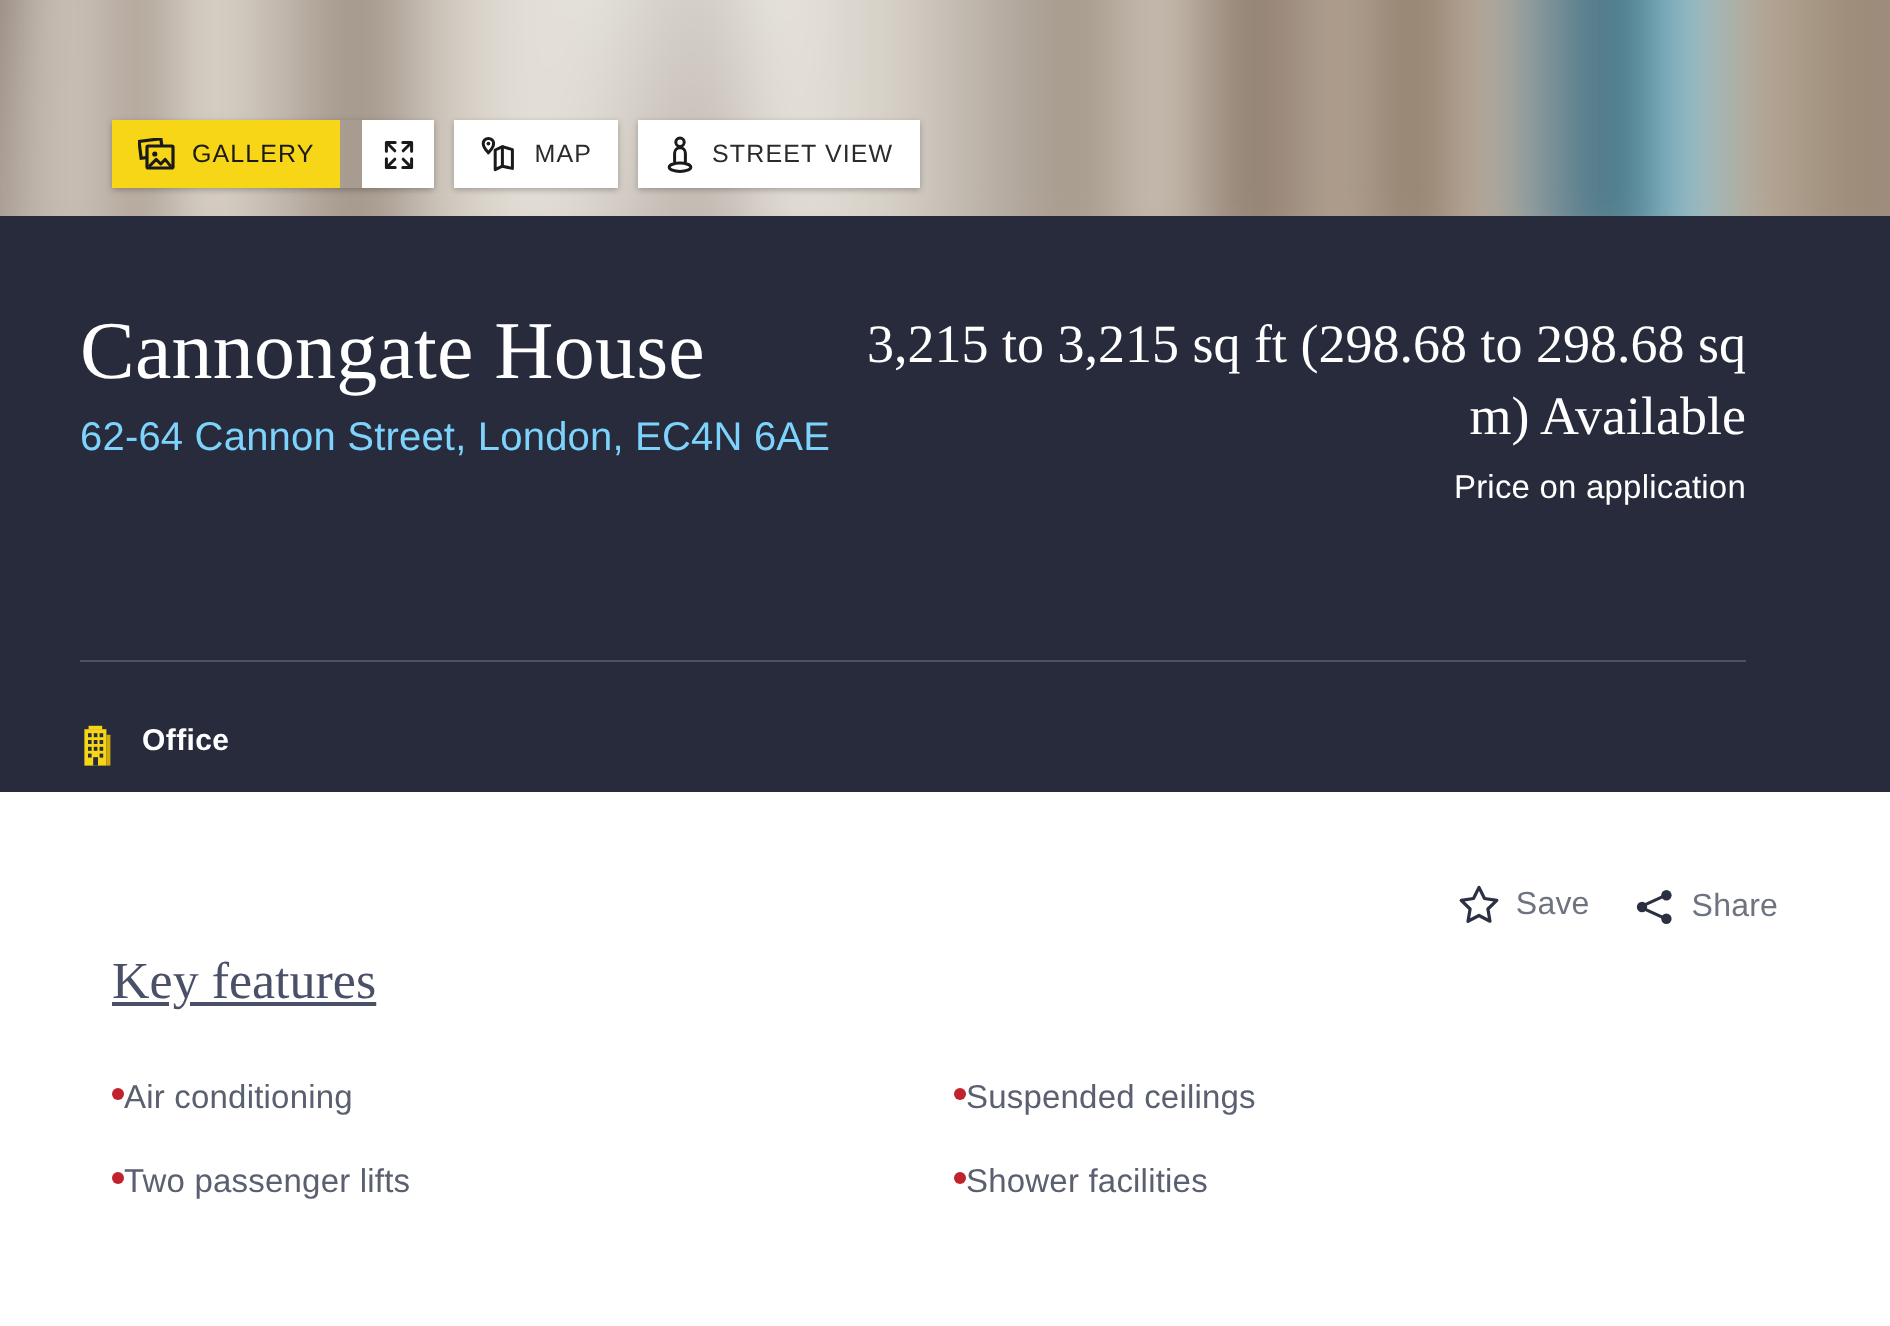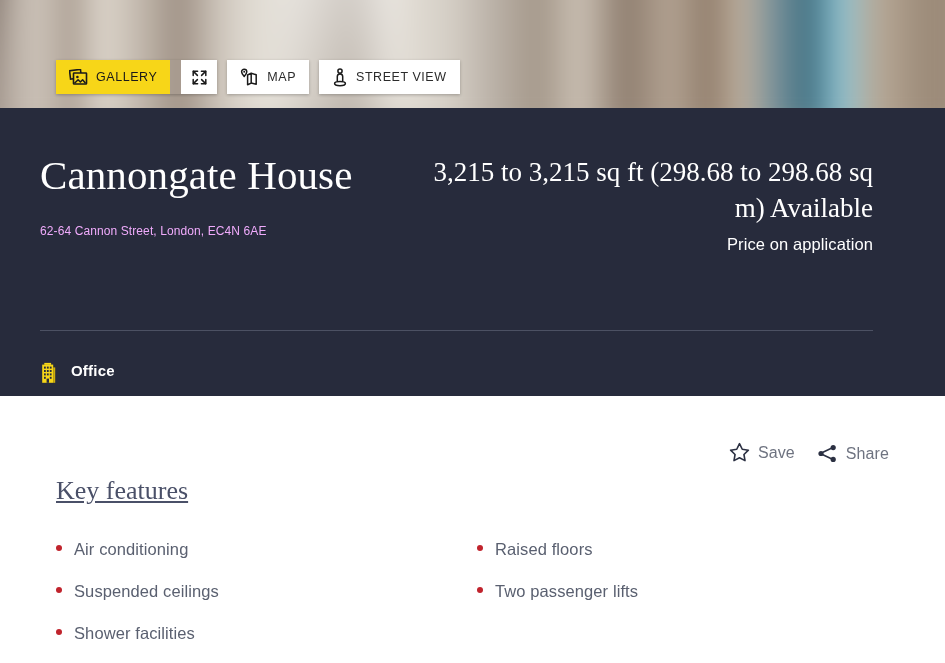--- a/index.html
+++ b/index.html
@@ -94,24 +94,24 @@
   .title-block { position: absolute; left: 0; top: 44px; width: 380px; }
   .prop-title {
     font-family: "Liberation Serif", serif;
     font-size: 41px;
     line-height: 47px;
     color: #ffffff;
     font-weight: 400;
     letter-spacing: 0.1px;
   }
   .prop-address {
-    margin-top: 20px;
-    font-size: 12px;
+    margin-top: 8px;
+    font-size: 20px;
     line-height: 24px;
-    color: #f0abfc;
+    color: #7dd3fc;
     letter-spacing: 0.1px;
   }
 
   .size-block {
     position: absolute;
     right: 0;
     top: 46px;
     width: 470px;
     text-align: right;
   }
@@ -190,21 +190,21 @@
     top: 144px;
     width: 833px;
     display: grid;
     grid-template-columns: 412px 412px;
     column-gap: 9px;
     row-gap: 0px;
   }
   .feature {
     display: flex;
     align-items: baseline;
-    gap: 12px;
+    gap: 0;
     height: 42px;
     font-size: 16.5px;
     color: #5a6070;
     letter-spacing: 0.1px;
   }
   .bullet {
     flex: none;
     width: 6px; height: 6px;
     border-radius: 50%;
     background: #c0232c;
@@ -339,24 +339,20 @@
 
     <h2 class="section-title">Key features</h2>
 
     <div class="features">
       <div class="feature">
         <span class="bullet"></span>
         <span>Air conditioning</span>
       </div>
       <div class="feature">
         <span class="bullet"></span>
-        <span>Raised floors</span>
-      </div>
-      <div class="feature">
-        <span class="bullet"></span>
         <span>Suspended ceilings</span>
       </div>
       <div class="feature">
         <span class="bullet"></span>
         <span>Two passenger lifts</span>
       </div>
       <div class="feature">
         <span class="bullet"></span>
         <span>Shower facilities</span>
       </div>

